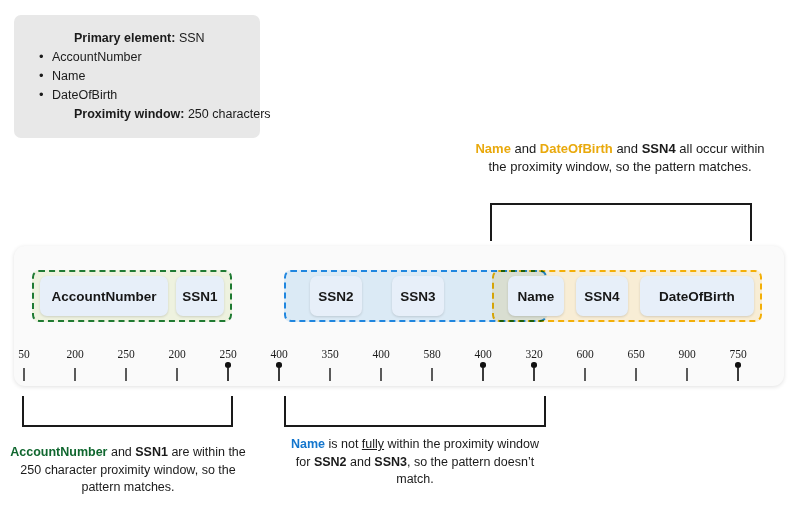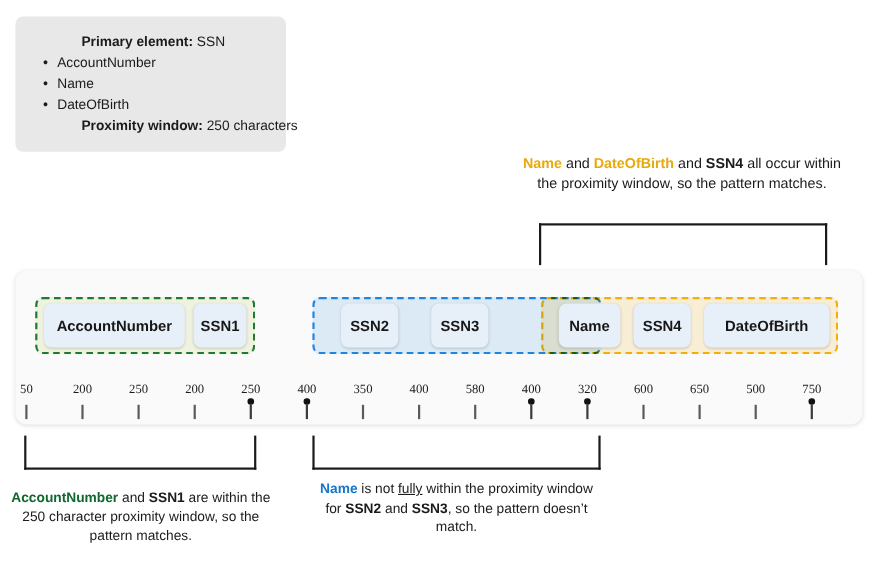--- a/index.html
+++ b/index.html
@@ -262,21 +262,21 @@
     <div class="tick-label" style="left:520px">320</div>
     <div class="tick pinned" style="left:519px"></div>
     <div class="pin-dot" style="left:517px"></div>
 
     <div class="tick-label" style="left:571px">600</div>
     <div class="tick" style="left:570px"></div>
 
     <div class="tick-label" style="left:622px">650</div>
     <div class="tick" style="left:621px"></div>
 
-    <div class="tick-label" style="left:673px">500</div>
+    <div class="tick-label" style="left:673px">900</div>
     <div class="tick" style="left:672px"></div>
 
     <div class="tick-label" style="left:724px">750</div>
     <div class="tick pinned" style="left:723px"></div>
     <div class="pin-dot" style="left:721px"></div>
   </div>
 </div>
 
 <div class="bracket up bracket-green" style="left:22px; top:396px; width:211px; height:31px;"></div>
 

